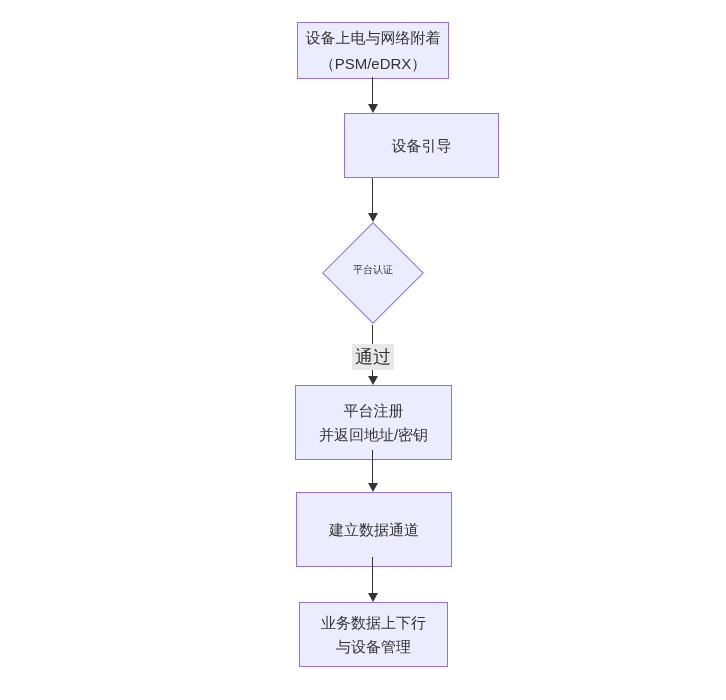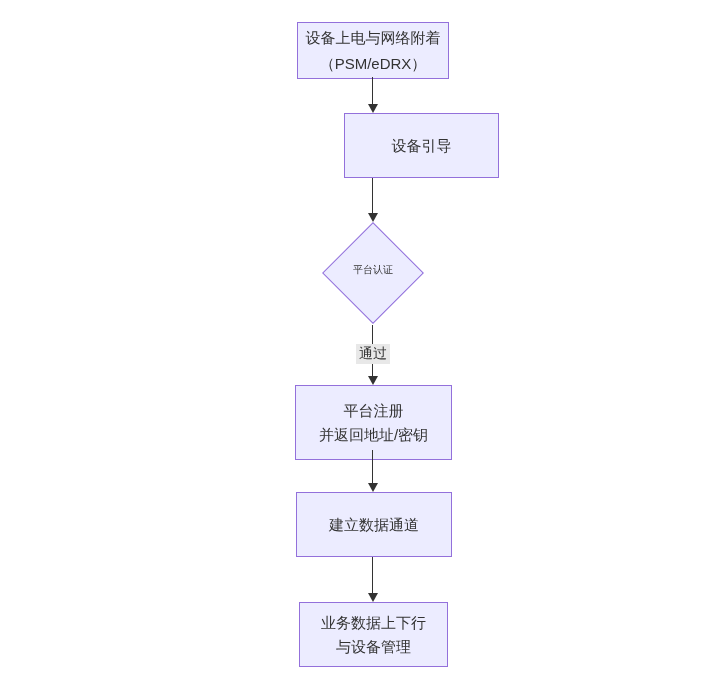--- a/index.html
+++ b/index.html
@@ -21,21 +21,21 @@
     flex-direction: column;
     align-items: center;
     justify-content: center;
     text-align: center;
     font-size: 15px;
     line-height: 1.55;
   }
   .n1 { left: 297px; top: 22px;  width: 152px; height: 57px; font-size: 15px; line-height: 1.7; align-items: center; }
   .n2 { left: 312px; top: 113px; width: 155px; height: 65px; margin-left: 32px; }
   .n3 { left: 295px; top: 385px; width: 157px; height: 75px; }
-  .n4 { left: 296px; top: 492px; width: 156px; height: 65px; }
+  .n4 { left: 296px; top: 492px; width: 156px; height: 75px; }
   .n5 { left: 299px; top: 602px; width: 149px; height: 65px; }
 
   .diamond-shape {
     position: absolute;
     left: 337px; top: 237px;
     width: 72px; height: 72px;
     background: var(--node-fill, #ECECFF);
     border: 1px solid var(--node-border, #9370DB);
     box-sizing: border-box;
     transform: rotate(45deg);
@@ -73,21 +73,21 @@
   .a3 { top: 376px; }
   .a4 { top: 483px; }
   .a5 { top: 593px; }
 
   .edge-label {
     position: absolute;
     left: 373px; top: 344px;
     transform: translateX(-50%);
     background: var(--edge-label-bg, #e8e8e8);
     padding: 1px 3px;
-    font-size: 14px;
+    font-size: 18px;
     color: var(--text, #333333);
     white-space: nowrap;
   }
 </style>
 </head>
 <body>
 
 <div class="canvas">
 
   <div class="node n1">

